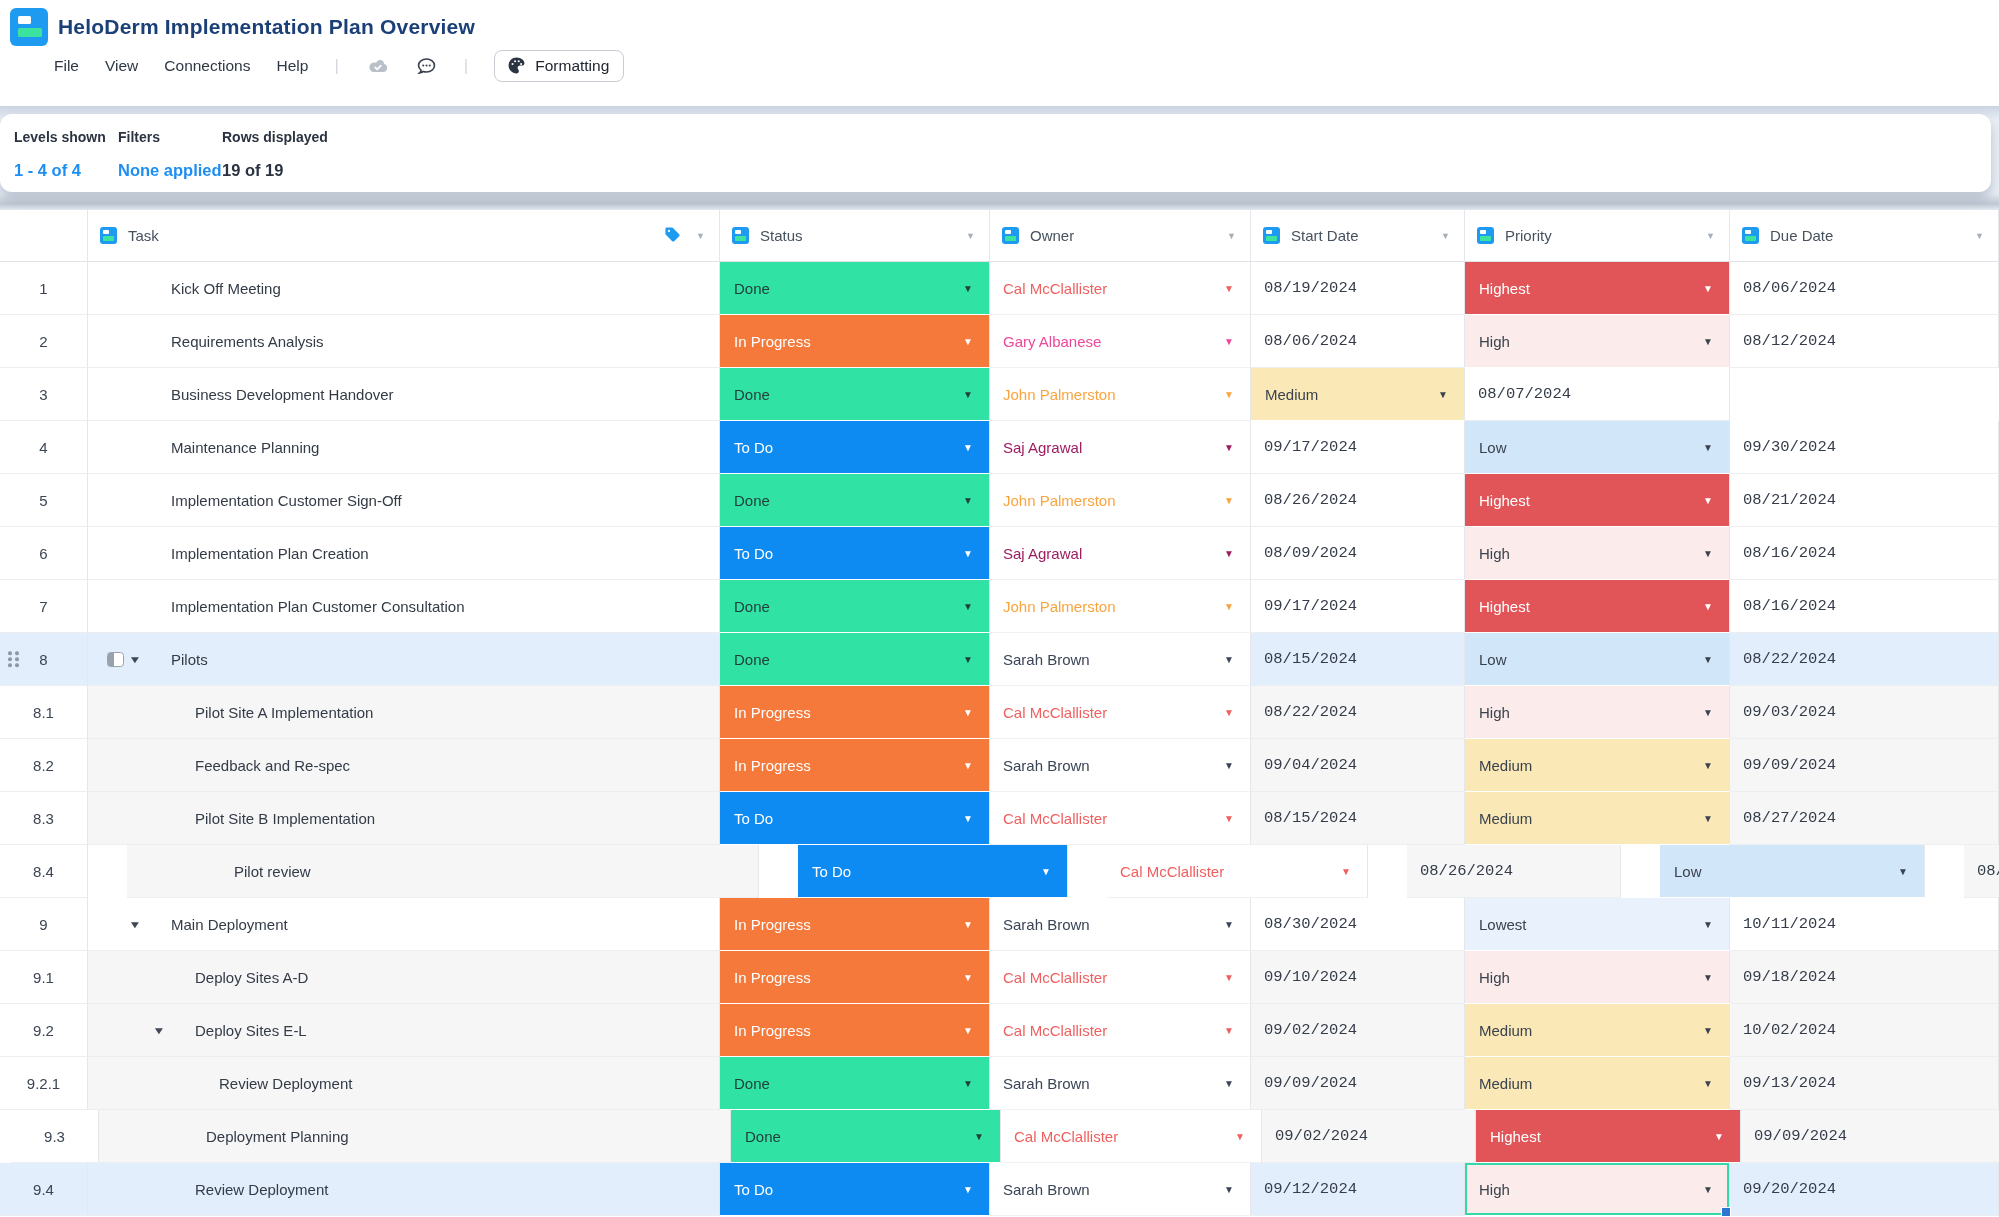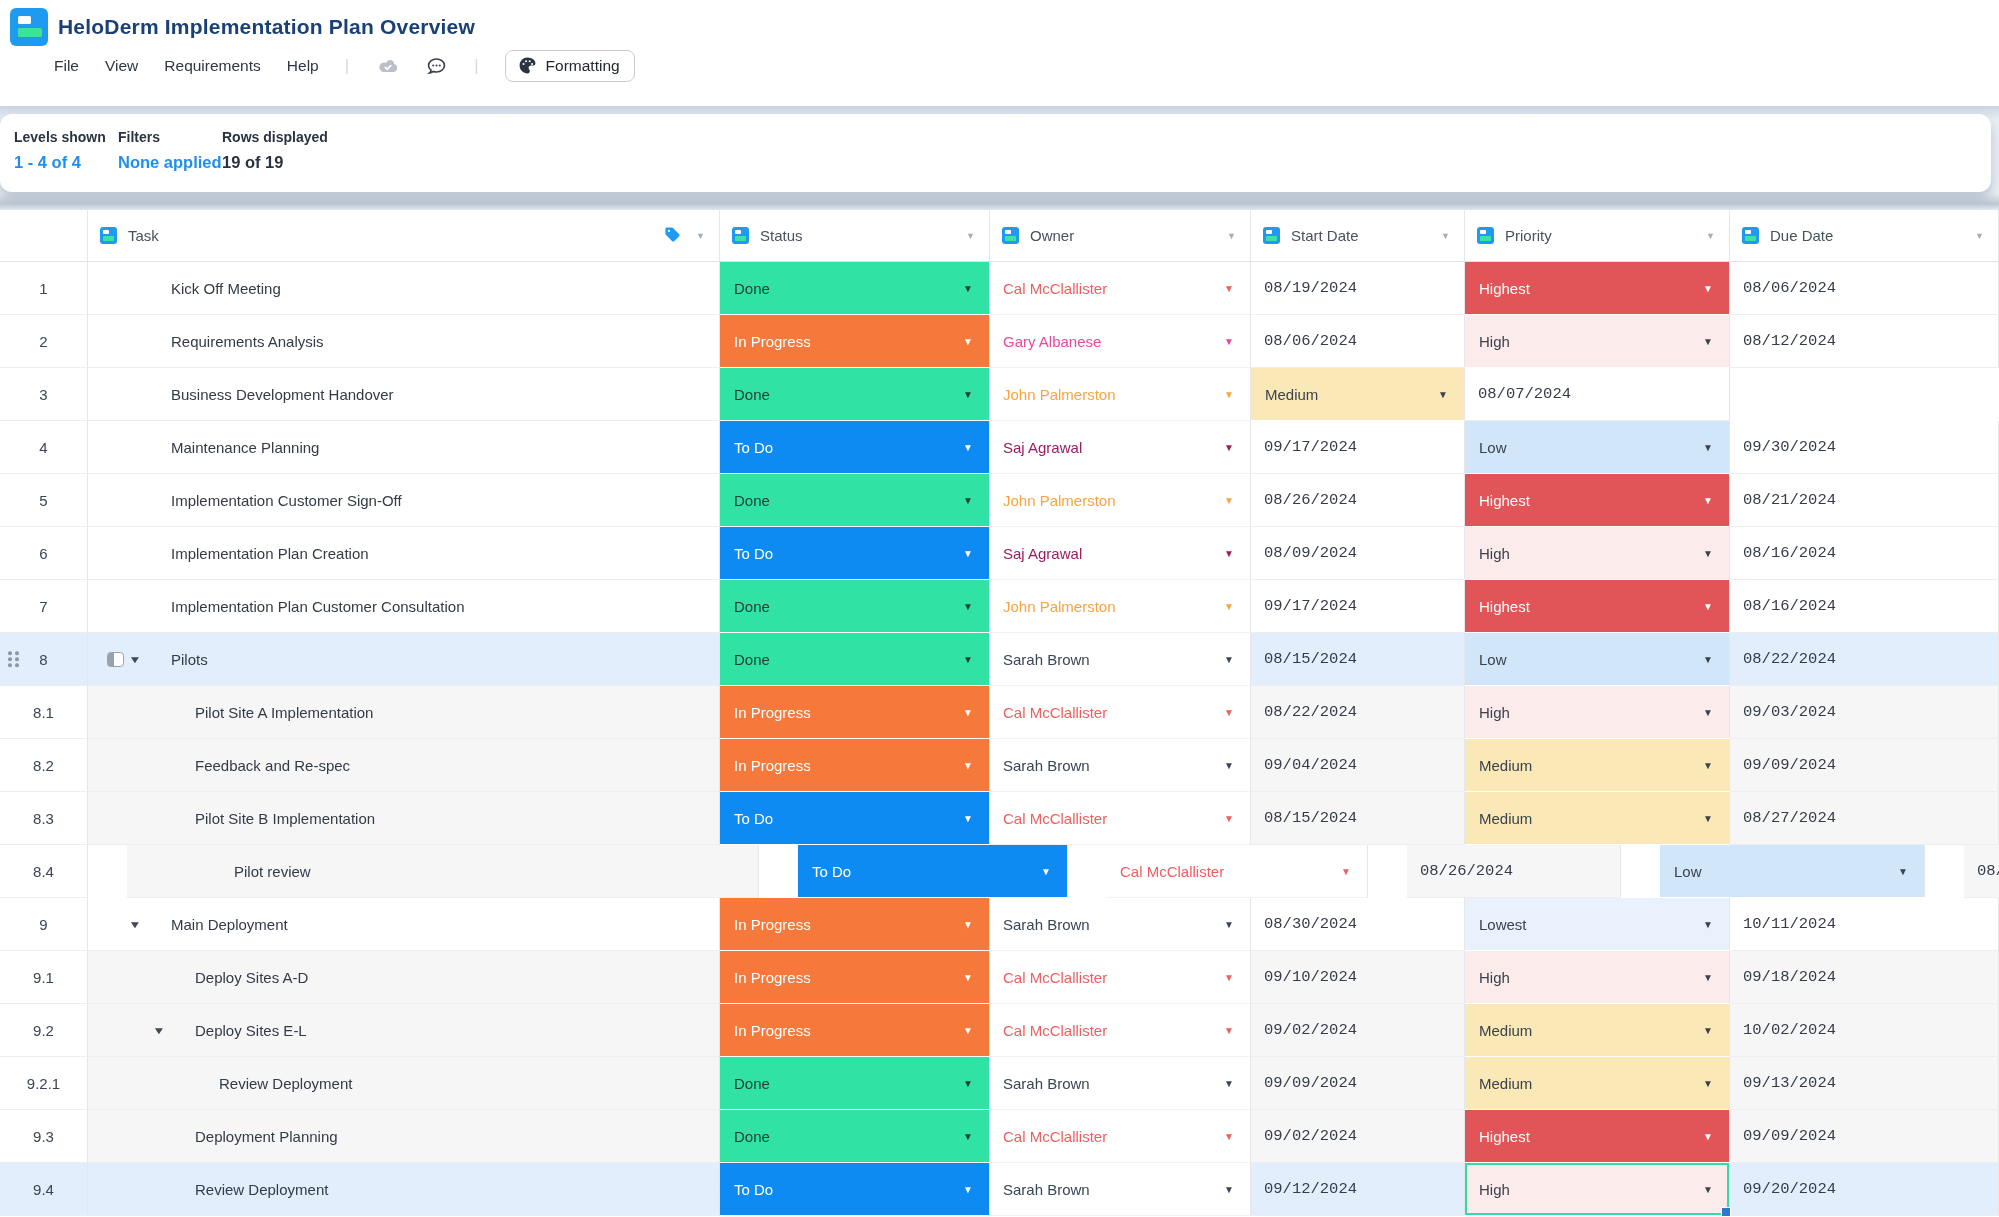--- a/index.html
+++ b/index.html
@@ -19,21 +19,21 @@
   .formatting-btn{display:flex;align-items:center;gap:9px;border:1px solid #C7CCD3;border-radius:8px;
     padding:5px 14px 6px 12px;font-size:15.5px;color:#202732;background:#fff;}
 
   
   .stats-band{position:relative;height:104px;
     background:linear-gradient(180deg,#C9D4E1 0%,#E9EEF4 13%,#E9EEF4 84%,#BFC9D4 94%,#E3E9F0 100%);}
   .stats-card{position:absolute;left:0;right:8px;top:8px;height:78px;background:#fff;border-radius:12px;
     box-shadow:0 7px 12px rgba(96,115,140,.35);}
   .stat{position:absolute;top:15px;}
   .stat-label{font-size:14px;font-weight:700;color:#2B3340;}
-  .stat-value{font-size:16.5px;font-weight:700;margin-top:8px;color:#2B3340;}
+  .stat-value{font-size:16.5px;font-weight:700;margin-top:16px;color:#2B3340;}
   .stat-value.accent{color:#1E8FF2;}
 
   
   .grid-table{position:absolute;top:210px;left:0;width:1999px;}
   .trow{display:grid;height:53px;border-radius:7px;}
   .thead{height:52px;background:#fff;}
   .th{position:relative;display:flex;align-items:center;padding-left:12px;font-size:15px;color:#47525F;
     background:#fff;border-right:1px solid #E4E7EB;border-bottom:1px solid #DFE2E7;}
   .colicon{width:17px;height:17px;background:#1E9BF0;border-radius:3px;position:relative;margin-right:11px;flex:0 0 auto;}
   .colicon::before{content:'';position:absolute;left:3px;top:3px;width:6px;height:4px;background:#fff;border-radius:1px;}
@@ -73,21 +73,21 @@
 </head>
 <body>
 
 <div class="app-header">
   <div class="logo"></div>
   <div class="doc-title">HeloDerm Implementation Plan Overview</div>
   <div class="menu-bar">
     <span id="menu-items" style="display:flex;gap:26px;">
         <span class="menu-item">File</span>
         <span class="menu-item">View</span>
-        <span class="menu-item">Requirements</span>
+        <span class="menu-item">Connections</span>
         <span class="menu-item">Help</span>
       </span>
     <span class="menu-sep">|</span>
     <span class="icon-btn">
       <svg width="24" height="24" viewBox="0 0 24 24">
           <path d="M19 10a4 4 0 0 0-7.8-1.2A4.5 4.5 0 1 0 7.5 18H18a4 4 0 0 0 1-7.9z" fill="#B9C0CA"></path>
           <path d="M10.3 13.4l1.9 1.9 3.6-3.6" stroke="#fff" stroke-width="1.8" fill="none" stroke-linecap="round" stroke-linejoin="round"></path>
         </svg>
     </span>
     <span class="icon-btn">
@@ -625,21 +625,21 @@
       <span class="date-text">09/09/2024</span>
     </div>
     <div class="cell chip priority" style="background: rgb(250, 232, 183); color: rgb(58, 66, 78);">
       <span class="chip-label">Medium</span>
       <span class="chip-caret">▼</span>
     </div>
     <div class="cell date rowbg">
       <span class="date-text">09/13/2024</span>
     </div>
   </div>
-      <div class="trow bg-gray" style="grid-template-columns: 88px 632px 270px 261px 214px 265px 269px;">
+      <div class="trow bg-gray" style="grid-template-columns: 88px 632px 270px 261px 214px 265px 269px; margin-left: 11px;">
     <div class="cell num">
 
       <span class="numtext">9.3</span>
     </div>
     <div class="cell task rowbg lvl2">
 
       <span class="task-label">Deployment Planning</span>
     </div>
     <div class="cell chip status" style="background: rgb(48, 227, 165); color: rgb(34, 63, 59);">
       <span class="chip-label">Done</span>

